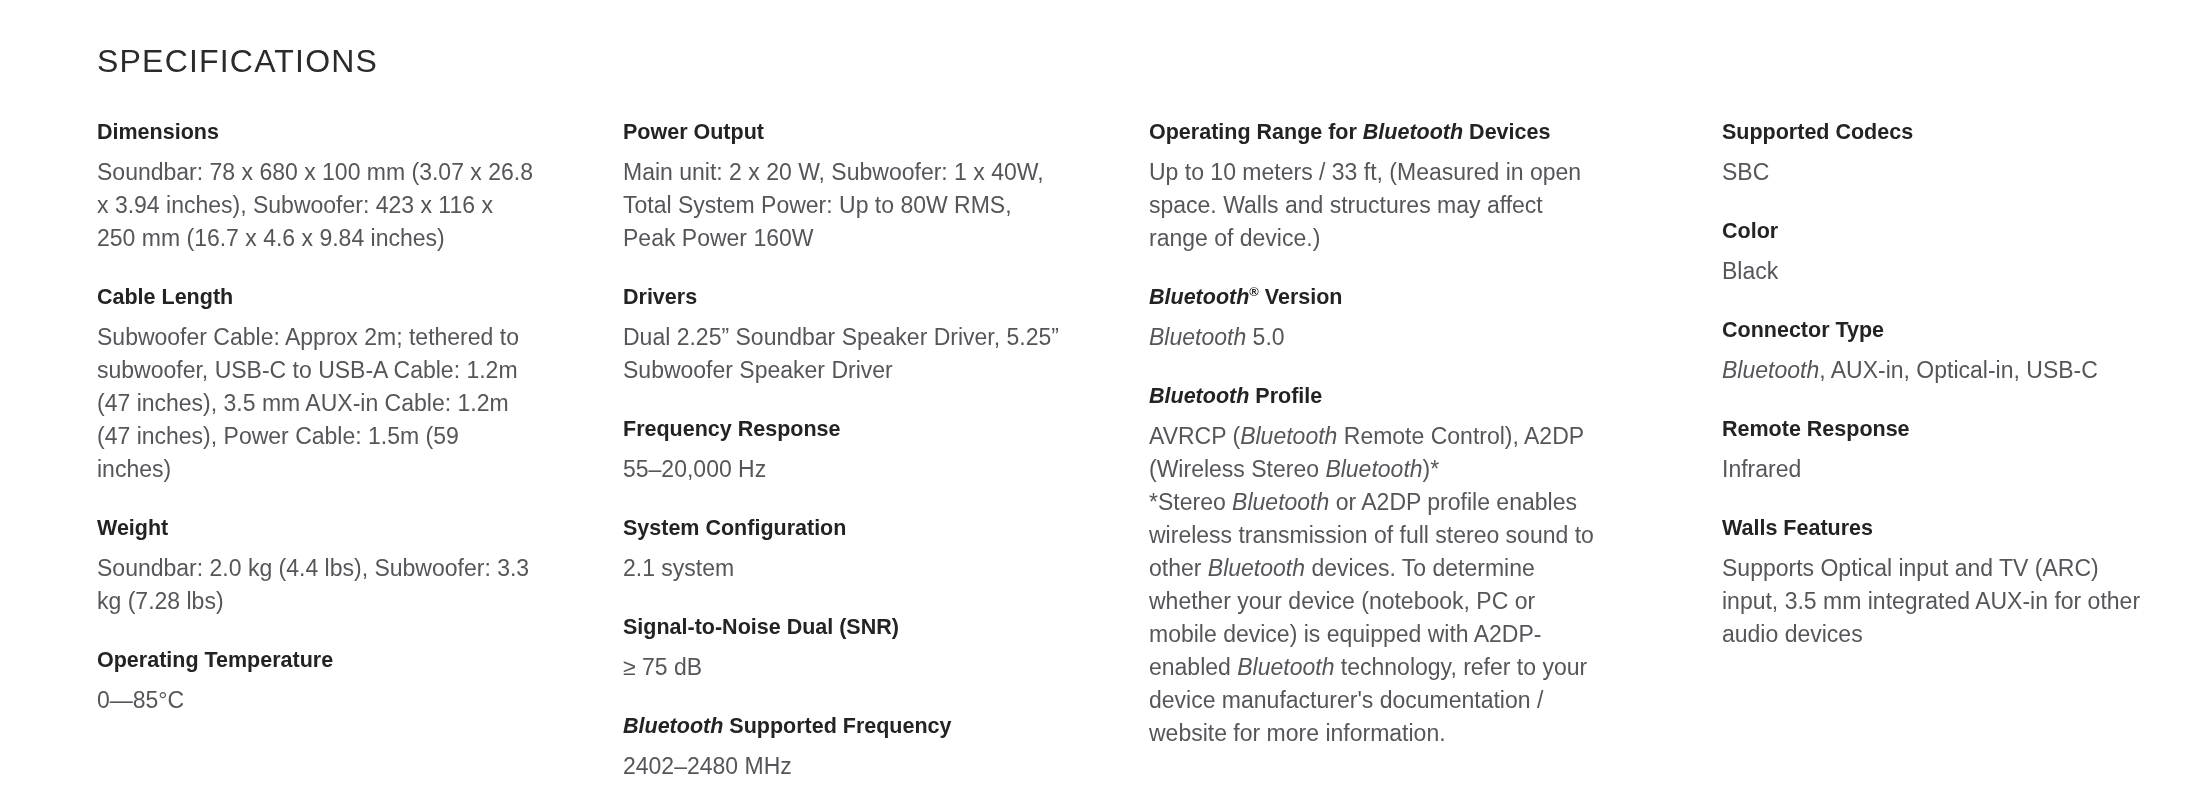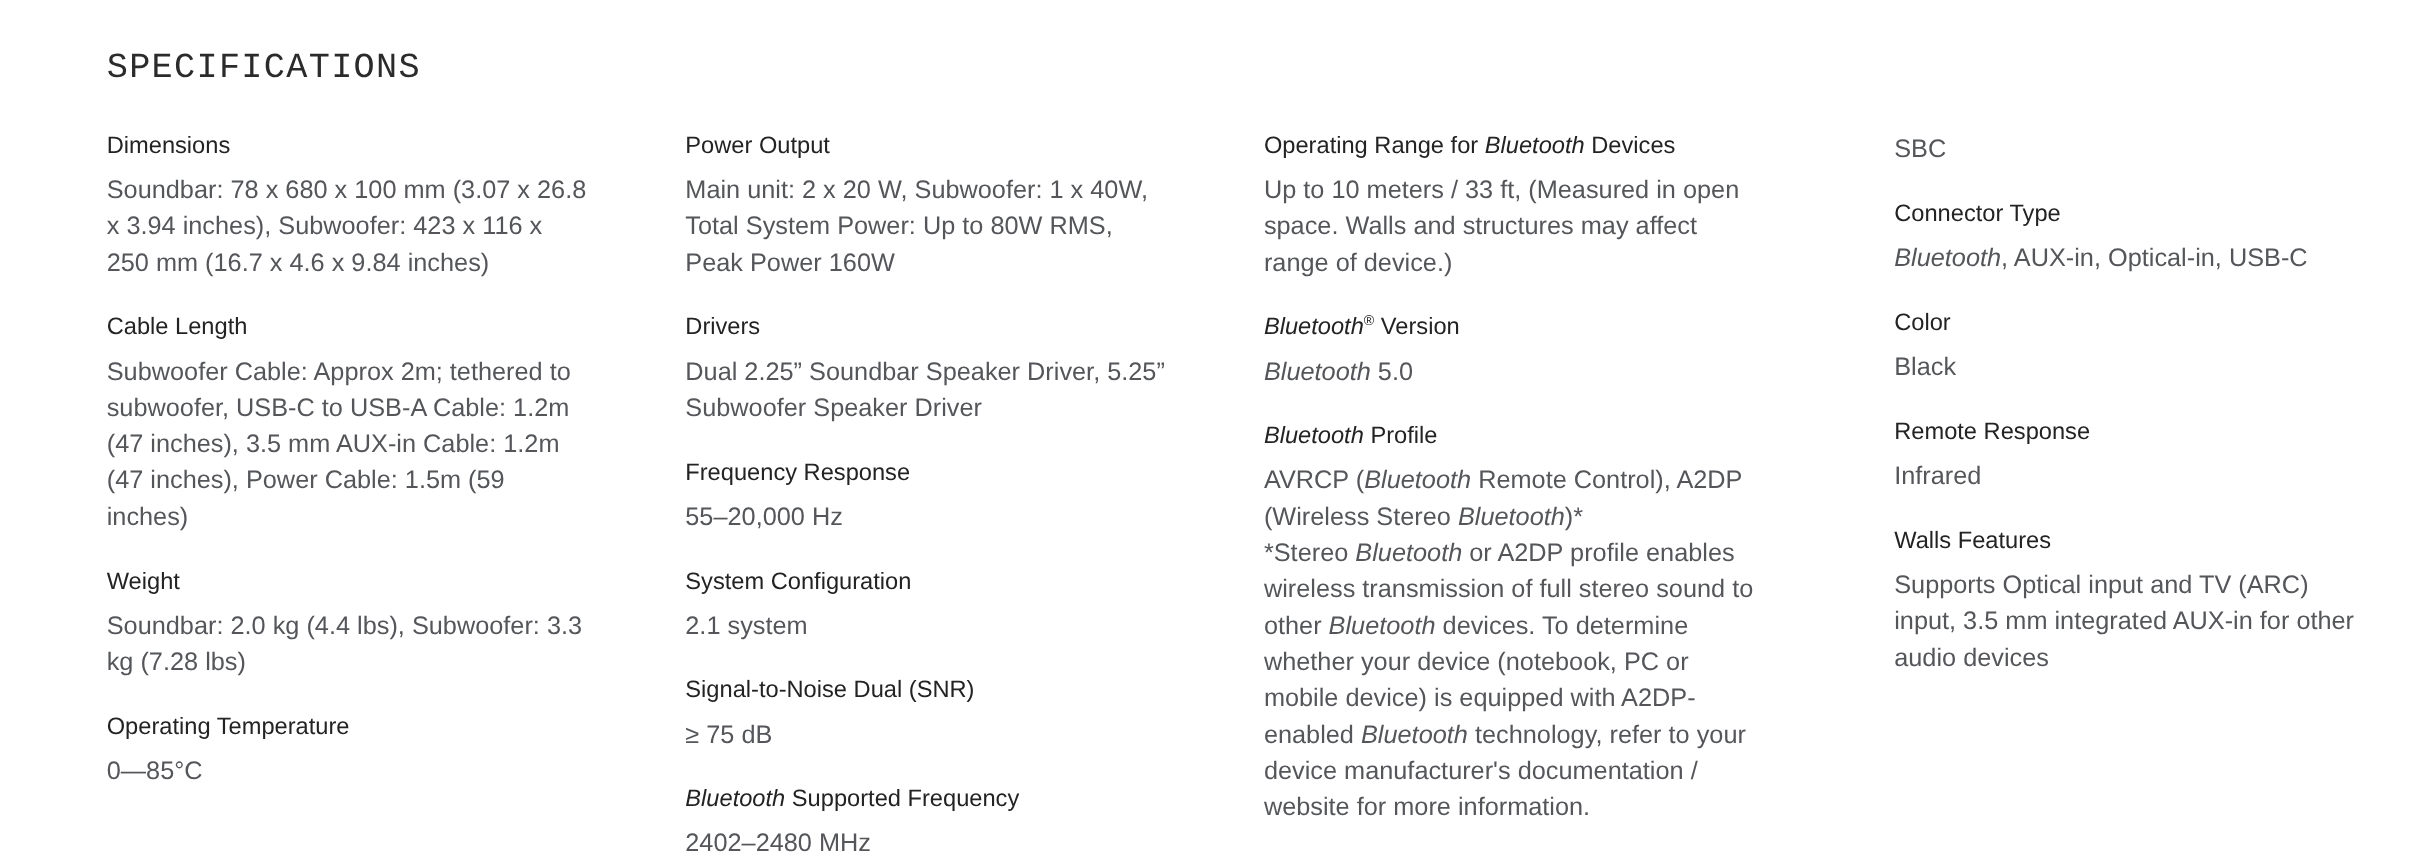--- a/index.html
+++ b/index.html
@@ -17,35 +17,34 @@
     width: 2200px;
     height: 788px;
   }
   .page-title {
     margin: 0 0 40px 0;
     font-size: 32px;
     font-weight: 500;
     letter-spacing: 1.2px;
     color: #2b2b2b;
     line-height: 1.1;
-    font-family: Liberation Mono, monospace;
   }
   .grid {
     display: grid;
     grid-template-columns: 440px 440px 445px 462px;
     column-gap: 86px;
     align-items: start;
   }
   .col { min-width: 0; }
   .col-4 { padding-left: 42px; }
   .spec { margin: 0 0 29px 0; }
   .spec-heading {
     margin: 0 0 10px 0;
     font-size: 21.5px;
-    font-weight: 400;
+    font-weight: 700;
     color: #232323;
     line-height: 27px;
   }
   .spec-value {
     margin: 0;
     font-size: 23px;
     font-weight: 400;
     color: #54565a;
     line-height: 33px;
   }
@@ -119,29 +118,30 @@
         <p class="spec-value"><span style="font-style: italic;">Bluetooth</span><span> 5.0</span></p>
       </section>
       <section class="spec">
         <h3 class="spec-heading"><span style="font-style: italic;">Bluetooth</span><span> Profile</span></h3>
         <p class="spec-value"><span>AVRCP (</span><span style="font-style: italic;">Bluetooth</span><span> Remote Control), A2DP (Wireless Stereo </span><span style="font-style: italic;">Bluetooth</span><span>)*</span><br><span>*Stereo </span><span style="font-style: italic;">Bluetooth</span><span> or A2DP profile enables wireless transmission of full stereo sound to other </span><span style="font-style: italic;">Bluetooth</span><span> devices. To determine whether your device (notebook, PC or mobile device) is equipped with A2DP-enabled </span><span style="font-style: italic;">Bluetooth</span><span> technology, refer to your device manufacturer's documentation / website for more information.</span></p>
       </section>
     </div>
 
     <div class="col col-4">
       <section class="spec">
+        <h3 class="spec-heading"><span>Supported Codecs</span></h3>
         <p class="spec-value"><span>SBC</span></p>
+      </section>
+      <section class="spec">
+        <h3 class="spec-heading"><span>Color</span></h3>
+        <p class="spec-value"><span>Black</span></p>
       </section>
       <section class="spec">
         <h3 class="spec-heading"><span>Connector Type</span></h3>
         <p class="spec-value"><span style="font-style: italic;">Bluetooth</span><span>, AUX-in, Optical-in, USB-C</span></p>
-      </section>
-      <section class="spec">
-        <h3 class="spec-heading"><span>Color</span></h3>
-        <p class="spec-value"><span>Black</span></p>
       </section>
       <section class="spec">
         <h3 class="spec-heading"><span>Remote Response</span></h3>
         <p class="spec-value"><span>Infrared</span></p>
       </section>
       <section class="spec">
         <h3 class="spec-heading"><span>Walls Features</span></h3>
         <p class="spec-value"><span>Supports Optical input and TV (ARC) input, 3.5 mm integrated AUX-in for other audio devices</span></p>
       </section>
     </div>

